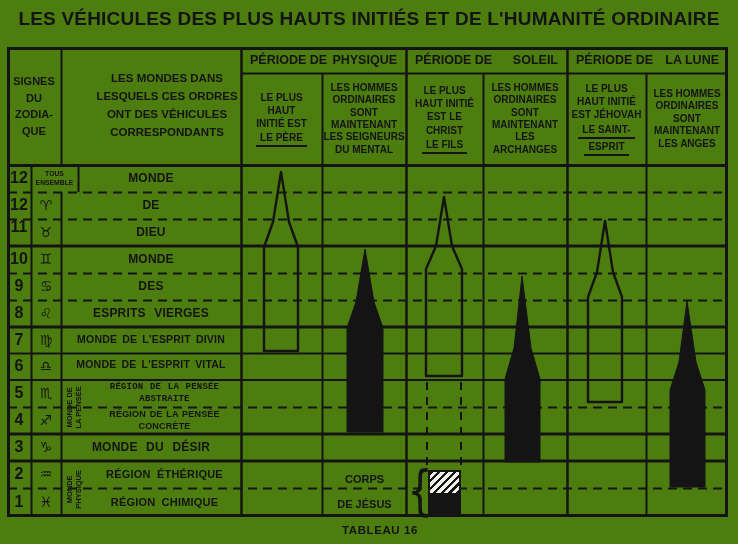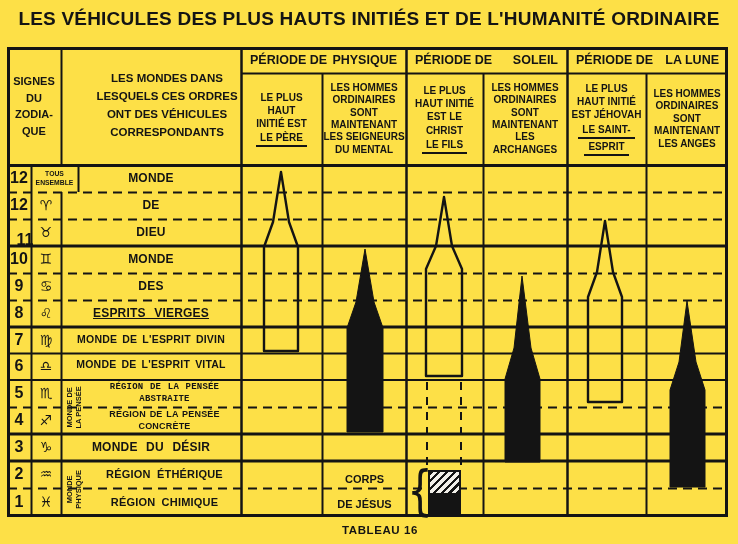--- a/index.html
+++ b/index.html
@@ -1,19 +1,19 @@
 <!DOCTYPE html>
 <html><head>
 <meta charset="utf-8">
 <style>
   html,body{margin:0;padding:0;}
   .page{
     position:relative;
     width:738px;height:544px;
-    background:#fde047;
+    background:#4d7c0f;
     font-family:"Liberation Sans", sans-serif;
     color:#141414;
     overflow:hidden;
   }
   .overlay{position:absolute;left:0;top:0;z-index:1;}
   .txt{position:absolute;z-index:2;display:flex;align-items:center;justify-content:center;
        font-weight:bold;color:#141414;text-align:center;line-height:1.3;}
   .title{left:0;top:5px;width:738px;height:28px;font-size:19px;letter-spacing:.2px;}
   .caption{left:0;top:521px;width:760px;height:18px;font-size:11.5px;letter-spacing:.6px;}
   .hdr-signes{left:7px;top:47px;width:54px;height:118px;font-size:11px;line-height:1.5;}
@@ -165,35 +165,35 @@
   <div class="txt tous" style="top:165px;height:27px;">
     <div>TOUS</div>
     <div>ENSEMBLE</div>
   </div>
   <div class="txt world" style="top:165px;height:27px;">MONDE</div>
 
   <div class="txt num" style="top:192px;height:27px;">12</div>
   <div class="txt sign" style="top:192px;height:27px;">♈</div>
   <div class="txt world" style="top:192px;height:27px;">DE</div>
 
-  <div class="txt num" style="top:227px;height:27px;padding-left:6px;">11</div>
+  <div class="txt num" style="top:214px;height:27px;">11</div>
   <div class="txt sign" style="top:219px;height:27px;">♉</div>
   <div class="txt world" style="top:219px;height:27px;">DIEU</div>
 
   <div class="txt num" style="top:246px;height:27px;">10</div>
   <div class="txt sign" style="top:246px;height:27px;">♊</div>
   <div class="txt world" style="top:246px;height:27px;">MONDE</div>
 
   <div class="txt num" style="top:273px;height:27px;">9</div>
   <div class="txt sign" style="top:273px;height:27px;">♋</div>
   <div class="txt world" style="top:273px;height:27px;">DES</div>
 
   <div class="txt num" style="top:300px;height:27px;">8</div>
   <div class="txt sign" style="top:300px;height:27px;">♌</div>
-  <div class="txt world" style="top:300px;height:27px;text-decoration:underline;">ESPRITS VIERGES</div>
+  <div class="txt world" style="top:300px;height:27px;">ESPRITS VIERGES</div>
 
   <div class="txt num" style="top:327px;height:26px;">7</div>
   <div class="txt sign" style="top:327px;height:26px;">♍</div>
   <div class="txt world md" style="top:327px;height:26px;">MONDE DE L'ESPRIT DIVIN</div>
 
   <div class="txt num" style="top:353px;height:27px;">6</div>
   <div class="txt sign" style="top:353px;height:27px;">♎</div>
   <div class="txt world md" style="top:353px;height:24px;">MONDE DE L'ESPRIT VITAL</div>
 
   <div class="txt num" style="top:380px;height:27px;">5</div>

